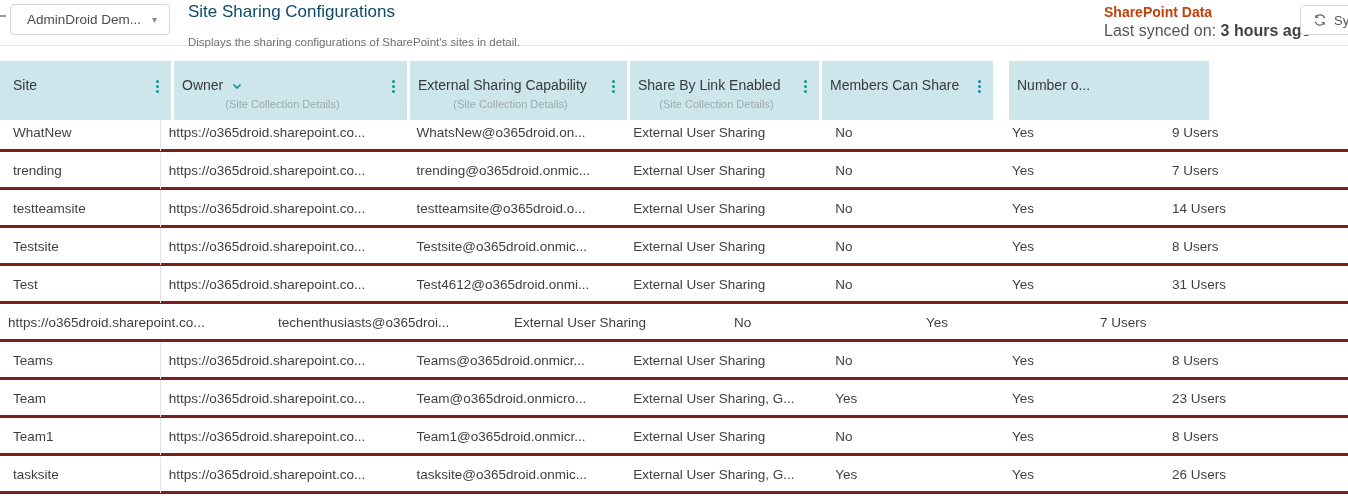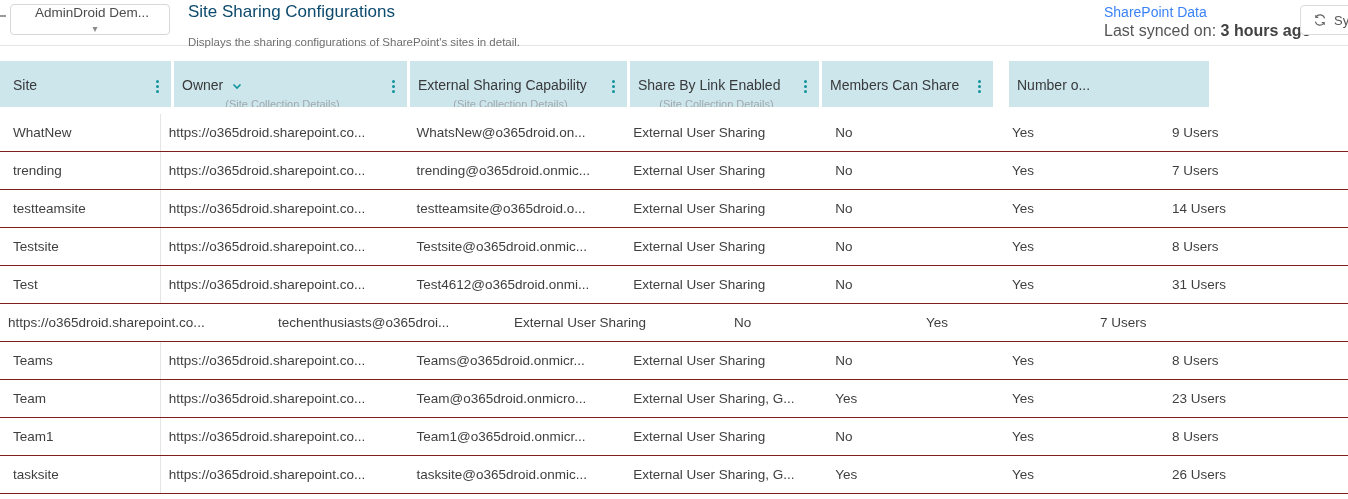--- a/index.html
+++ b/index.html
@@ -5,50 +5,50 @@
   * { margin:0; padding:0; box-sizing:border-box; }
   html,body { width:1348px; height:499px; overflow:hidden; background:#fff;
     font-family:"Liberation Sans", sans-serif; }
 
   
   .topbar { position:relative; height:46px; background:#fff; border-bottom:1px solid #e6e6e6; }
   .edge-frag { position:absolute; left:0; top:15px; width:6px; height:2px; background:#9b9b9b; }
   .tenant-dd { position:absolute; left:10px; top:4px; width:160px; height:31px;
     border:1px solid #d8d8d8; border-radius:4px; background:#fff;
     display:flex; align-items:center; justify-content:space-between;
-    padding:0 12px 0 16px; cursor:pointer;flex-direction:column; }
+    padding:0 12px 0 16px; cursor:pointer; }
   .tenant-dd .dd-label { font-size:13.5px; color:#4c4c4c; white-space:nowrap; overflow:hidden; }
   .tenant-dd .dd-caret { font-size:10px; color:#8a8a8a; margin-left:6px; }
   .title-block { position:absolute; left:188px; top:1px; }
   .page-title { font-size:17px; font-weight:500; color:#0c4a6e; line-height:22px; }
   .page-subtitle { font-size:11.5px; color:#6f6f6f; margin-top:13px; }
   .sync-info { position:absolute; left:1104px; top:3px; }
-  .ds-name { font-size:14px; font-weight:normal; color:#3b82f6; line-height:18px; }
+  .ds-name { font-size:14px; font-weight:bold; color:#c2410c; line-height:18px; }
   .ds-sync { font-size:16px; color:#555; line-height:19px; }
   .ds-sync b { color:#424242; }
   .sync-btn { position:absolute; left:1300px; top:5px; width:80px; height:30px;
     border:1px solid #dcdcdc; border-radius:4px; background:#fff;
     display:flex; align-items:center; gap:7px; padding-left:12px;
     font-size:13px; color:#555; cursor:pointer; }
 
   
   .table-wrap { margin-top:15px; }
   .hdr-row { display:flex; height:53px; }
-  .h-cell { position:relative; background:#cde6ec; height:46px; padding:15px 24px 0 8px;
+  .h-cell { position:relative; background:#cde6ec; height:59px; padding:15px 24px 0 8px;
     margin-right:3px; cursor:pointer; overflow:hidden; white-space:nowrap; }
   .h-cell.c0 { padding-left:13px; }
   .h-cell:last-child { margin-right:0;margin-left:13px; }
   .h-label { font-size:14px; color:#37393b; }
   .h-sub { font-size:11px; color:#9fa9ad; margin-top:4px;text-align:center; }
   .sort-ic { display:inline-block; margin-left:9px; }
   .kebab { position:absolute; right:10px; top:17px; display:flex; flex-direction:column;
     gap:2px; padding:2px; cursor:pointer; }
   .kebab i { width:3px; height:3px; border-radius:50%; background:#0f939b; }
 
-  .t-row { display:flex; height:38px; border-bottom:1px solid #7f1d1d; background:#fff; }
+  .t-row { display:flex; height:38px; border-bottom:3px solid #7f1d1d; background:#fff; }
   .cell { height:37px; line-height:37px; padding:0 10px 0 8px; font-size:13.5px; color:#3f3f3f;
     white-space:nowrap; overflow:hidden; }
   .cell.c0 { padding-left:13px; border-right:1px solid #e5e5e5; }
 
   
   .h-cell.c0{width:171px} .h-cell.c1{width:267px} .h-cell.c2{width:233px}
   .h-cell.c3{width:217px} .h-cell.c4{width:189px} .h-cell.c5{width:171px}
   .h-cell.c6{width:200px}
   
   .cell.c0{width:174px} .cell.c1{width:270px} .cell.c2{width:236px}

